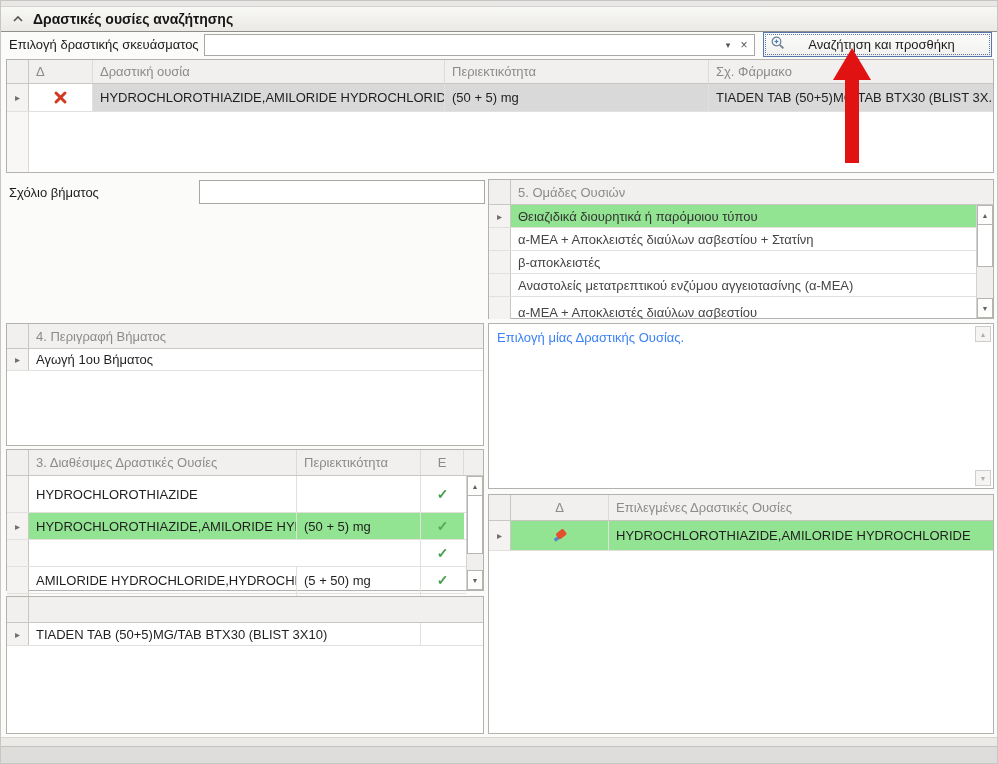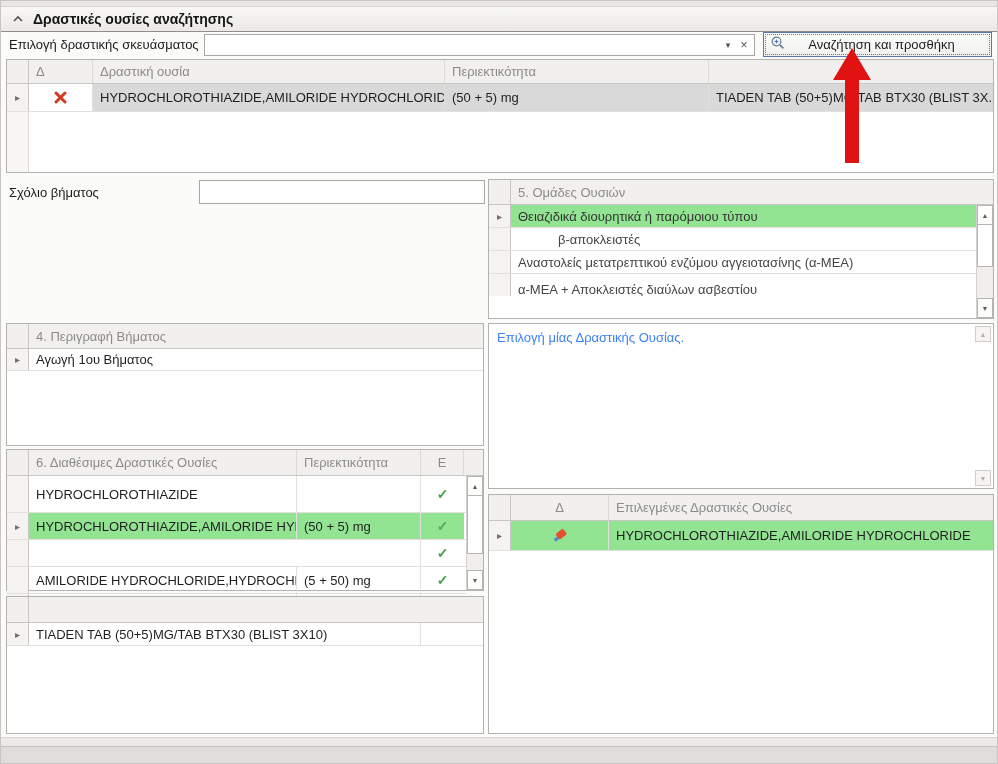--- a/index.html
+++ b/index.html
@@ -94,20 +94,21 @@
     </span>
     <span class="lbl">Αναζήτηση και προσθήκη</span>
   </div>
 
   <div class="panel" style="left:5px; top:58px; width:988px; height:114px;">
     <div class="ghead" style="height:24px;">
       <div class="indcell" style="background:#f1f0ee;"></div>
       <div class="hc" style="width:64px;">Δ</div>
       <div class="hc" style="width:352px;">Δραστική ουσία</div>
       <div class="hc" style="width:264px;">Περιεκτικότητα</div>
+      <div class="hc" style="flex:1; border-right:none;">Σχ. Φάρμακο</div>
     </div>
     <div class="grow" style="height:28px;">
       <div class="indcell">▸</div>
       <div class="c" style="width:64px; justify-content:center; background:#fff;">
         <span class="xicon">
           <svg width="15" height="15" viewBox="0 0 15 15">
             <line x1="3" y1="3" x2="12" y2="12" stroke="#d13a20" stroke-width="3" stroke-linecap="round"></line>
             <line x1="12" y1="3" x2="3" y2="12" stroke="#d13a20" stroke-width="3" stroke-linecap="round"></line>
           </svg>
         </span>
@@ -127,21 +128,25 @@
   <div class="panel" style="left:487px; top:178px; width:506px; height:140px;">
     <div class="ghead" style="height:25px;">
       <div class="indcell" style="background:#f1f0ee;"></div>
       <div class="hc" style="flex:1; border-right:none;">5. Ομάδες Ουσιών</div>
     </div>
     <div style="margin-right:17px;">
       <div class="grow" style="height:23px; color:#333;">
         <div class="indcell">▸</div>
         <div class="c sel-green" style="flex:1; border-right:none;">Θειαζιδικά διουρητικά ή παρόμοιου τύπου</div>
       </div>
-      <div class="grow" style="height:23px; color:#454545;gap:40px;">
+      <div class="grow" style="height:23px; color:#454545;">
+        <div class="indcell"></div>
+        <div class="c" style="flex:1; border-right:none;">α-ΜΕΑ + Αποκλειστές διαύλων ασβεστίου + Στατίνη</div>
+      </div>
+      <div class="grow" style="height:23px; color:#454545;">
         <div class="indcell"></div>
         <div class="c" style="flex:1; border-right:none;">β-αποκλειστές</div>
       </div>
       <div class="grow" style="height:23px; color:#454545;">
         <div class="indcell"></div>
         <div class="c" style="flex:1; border-right:none;">Αναστολείς μετατρεπτικού ενζύμου αγγειοτασίνης (α-ΜΕΑ)</div>
       </div>
       <div class="grow" style="height:22px; color:#454545; border-bottom:none;">
         <div class="indcell"></div>
         <div class="c" style="flex:1; border-right:none;margin-top:8px;">α-ΜΕΑ + Αποκλειστές διαύλων ασβεστίου</div>
@@ -168,21 +173,21 @@
 
   <div class="memo">
     <div class="txt">Επιλογή μίας Δραστικής Ουσίας.</div>
     <div class="arr" style="top:2px;">▲</div>
     <div class="arr" style="bottom:2px;">▼</div>
   </div>
 
   <div class="panel" style="left:5px; top:448px; width:478px; height:142px;">
     <div class="ghead" style="height:26px;">
       <div class="indcell" style="background:#f1f0ee;"></div>
-      <div class="hc" style="width:268px;">6. Διαθέσιμες Δραστικές Ουσίες</div>
+      <div class="hc" style="width:268px;">3. Διαθέσιμες Δραστικές Ουσίες</div>
       <div class="hc" style="width:124px;">Περιεκτικότητα</div>
       <div class="hc" style="width:43px; justify-content:center;">Ε</div>
       <div class="hc" style="flex:1; border-right:none;"></div>
     </div>
     <div style="margin-right:17px;">
       <div class="grow" style="height:37px;">
         <div class="indcell"></div>
         <div class="c" style="width:268px;">HYDROCHLOROTHIAZIDE</div>
         <div class="c" style="width:124px;"></div>
         <div class="c" style="width:43px; justify-content:center; border-right:none;">

